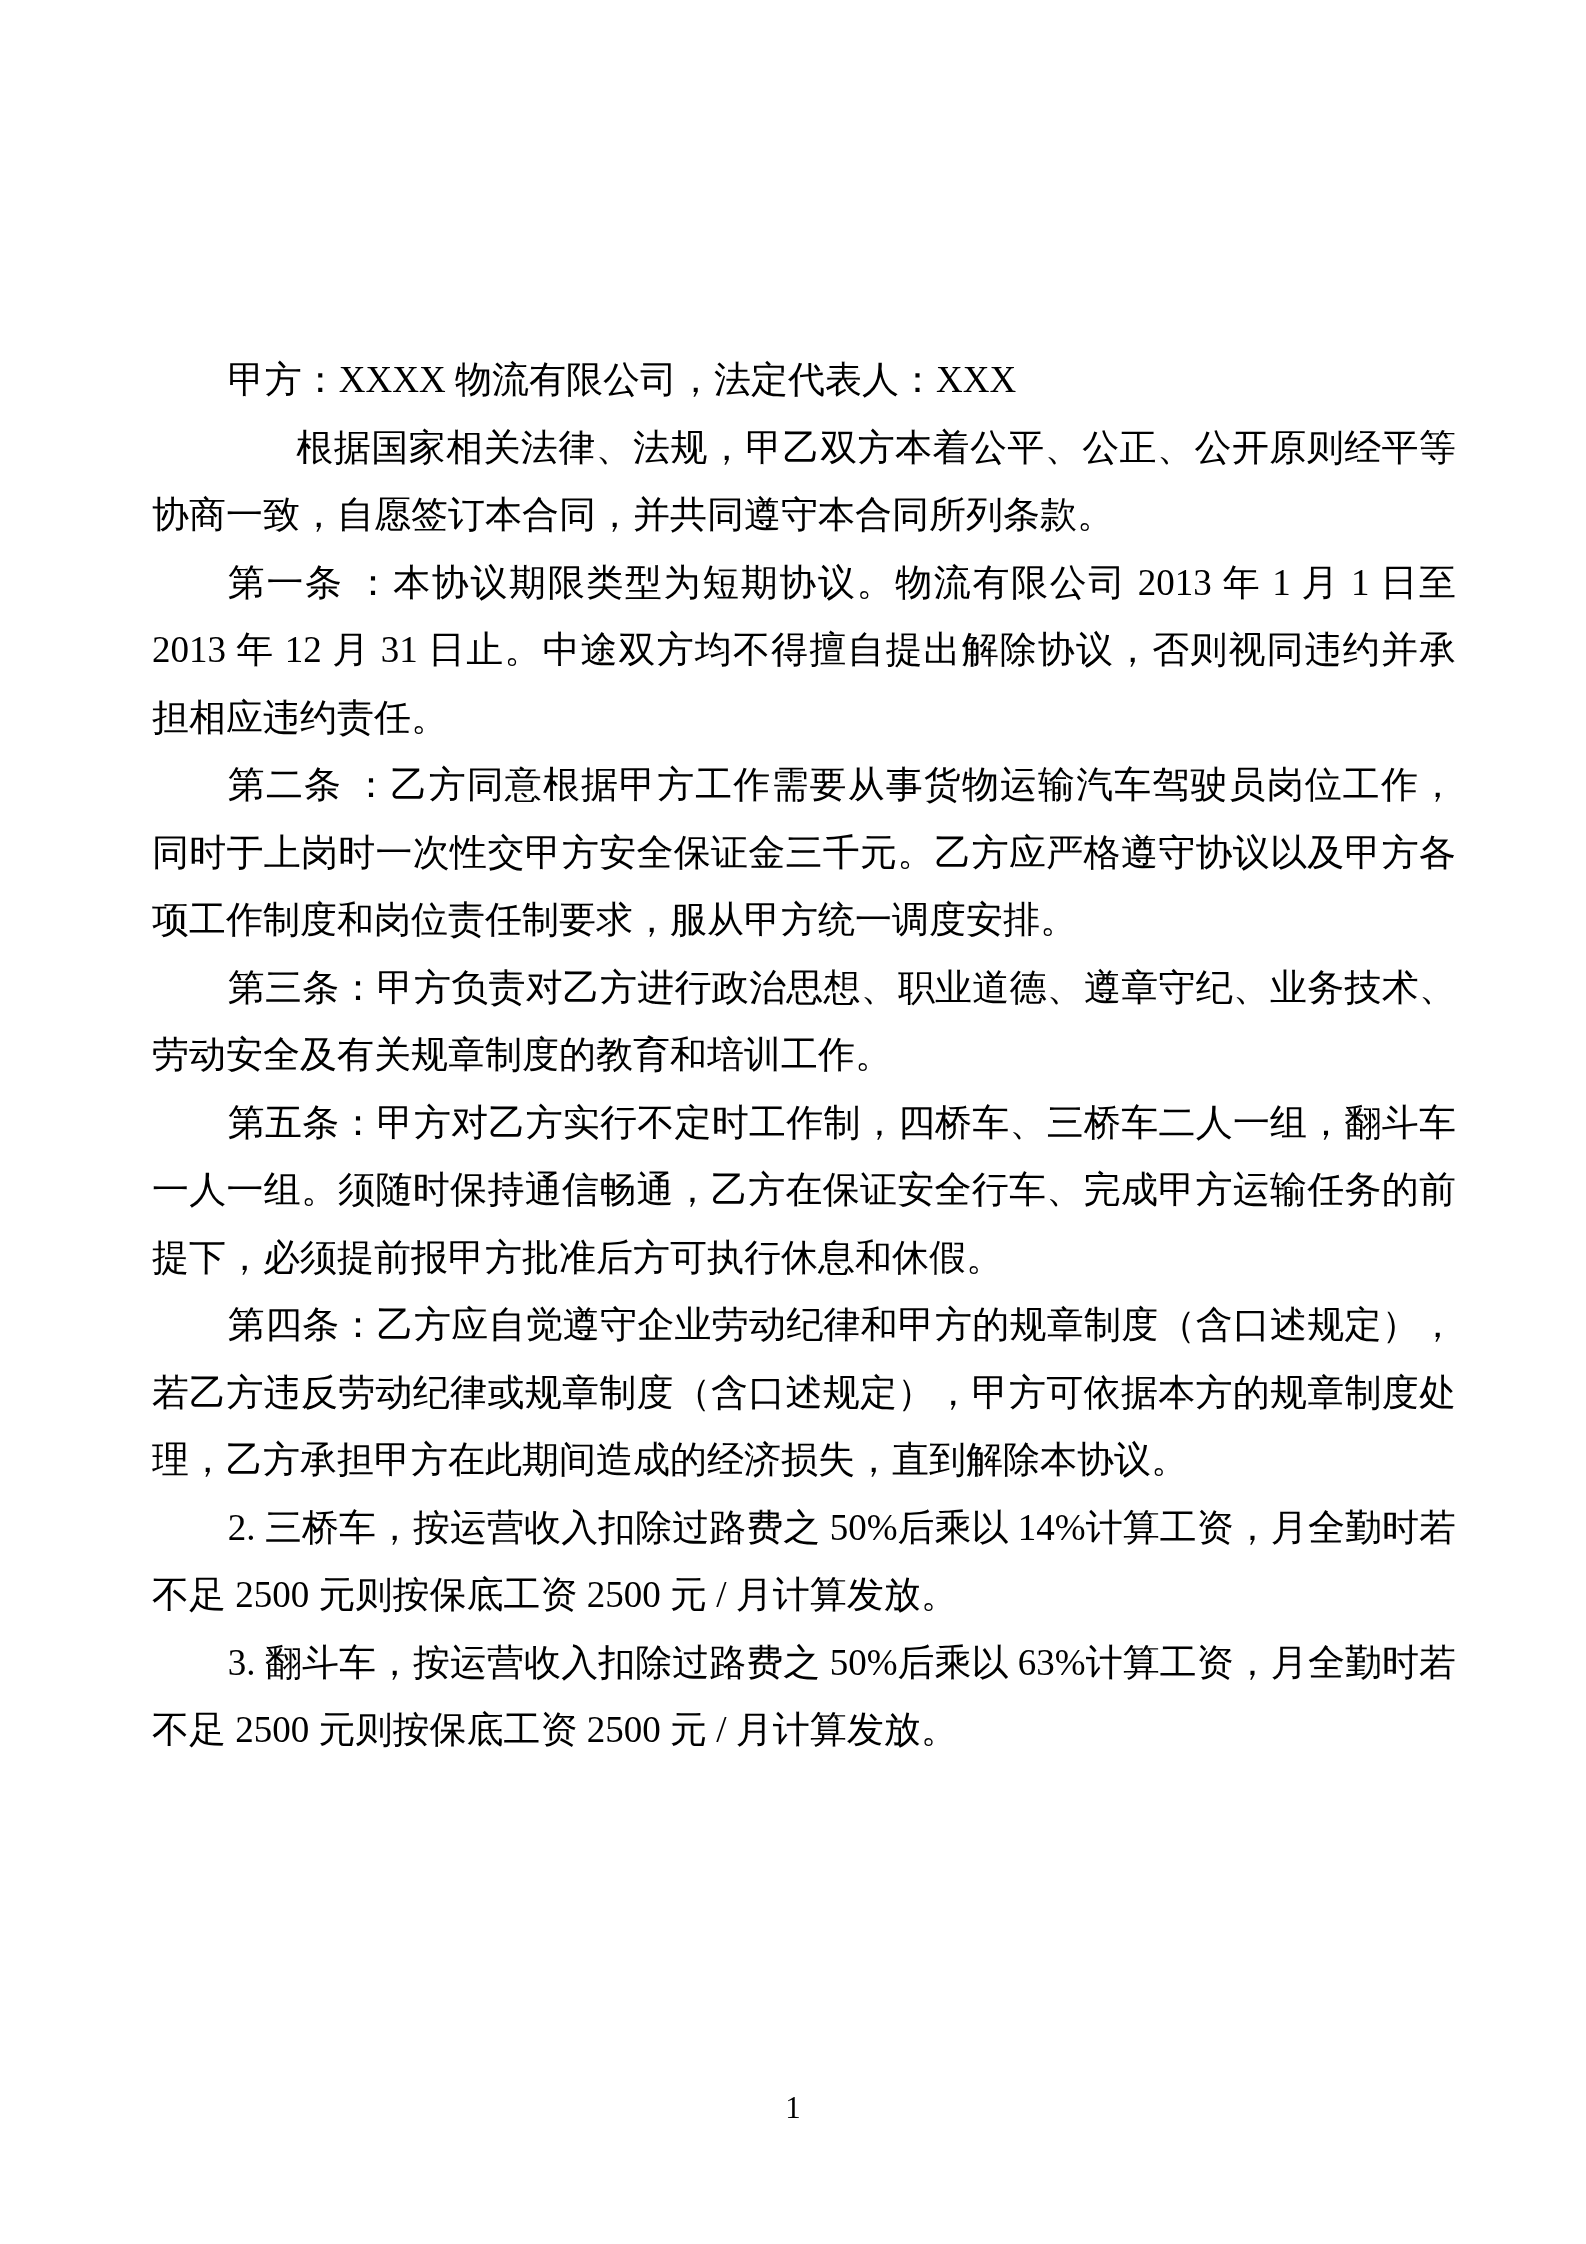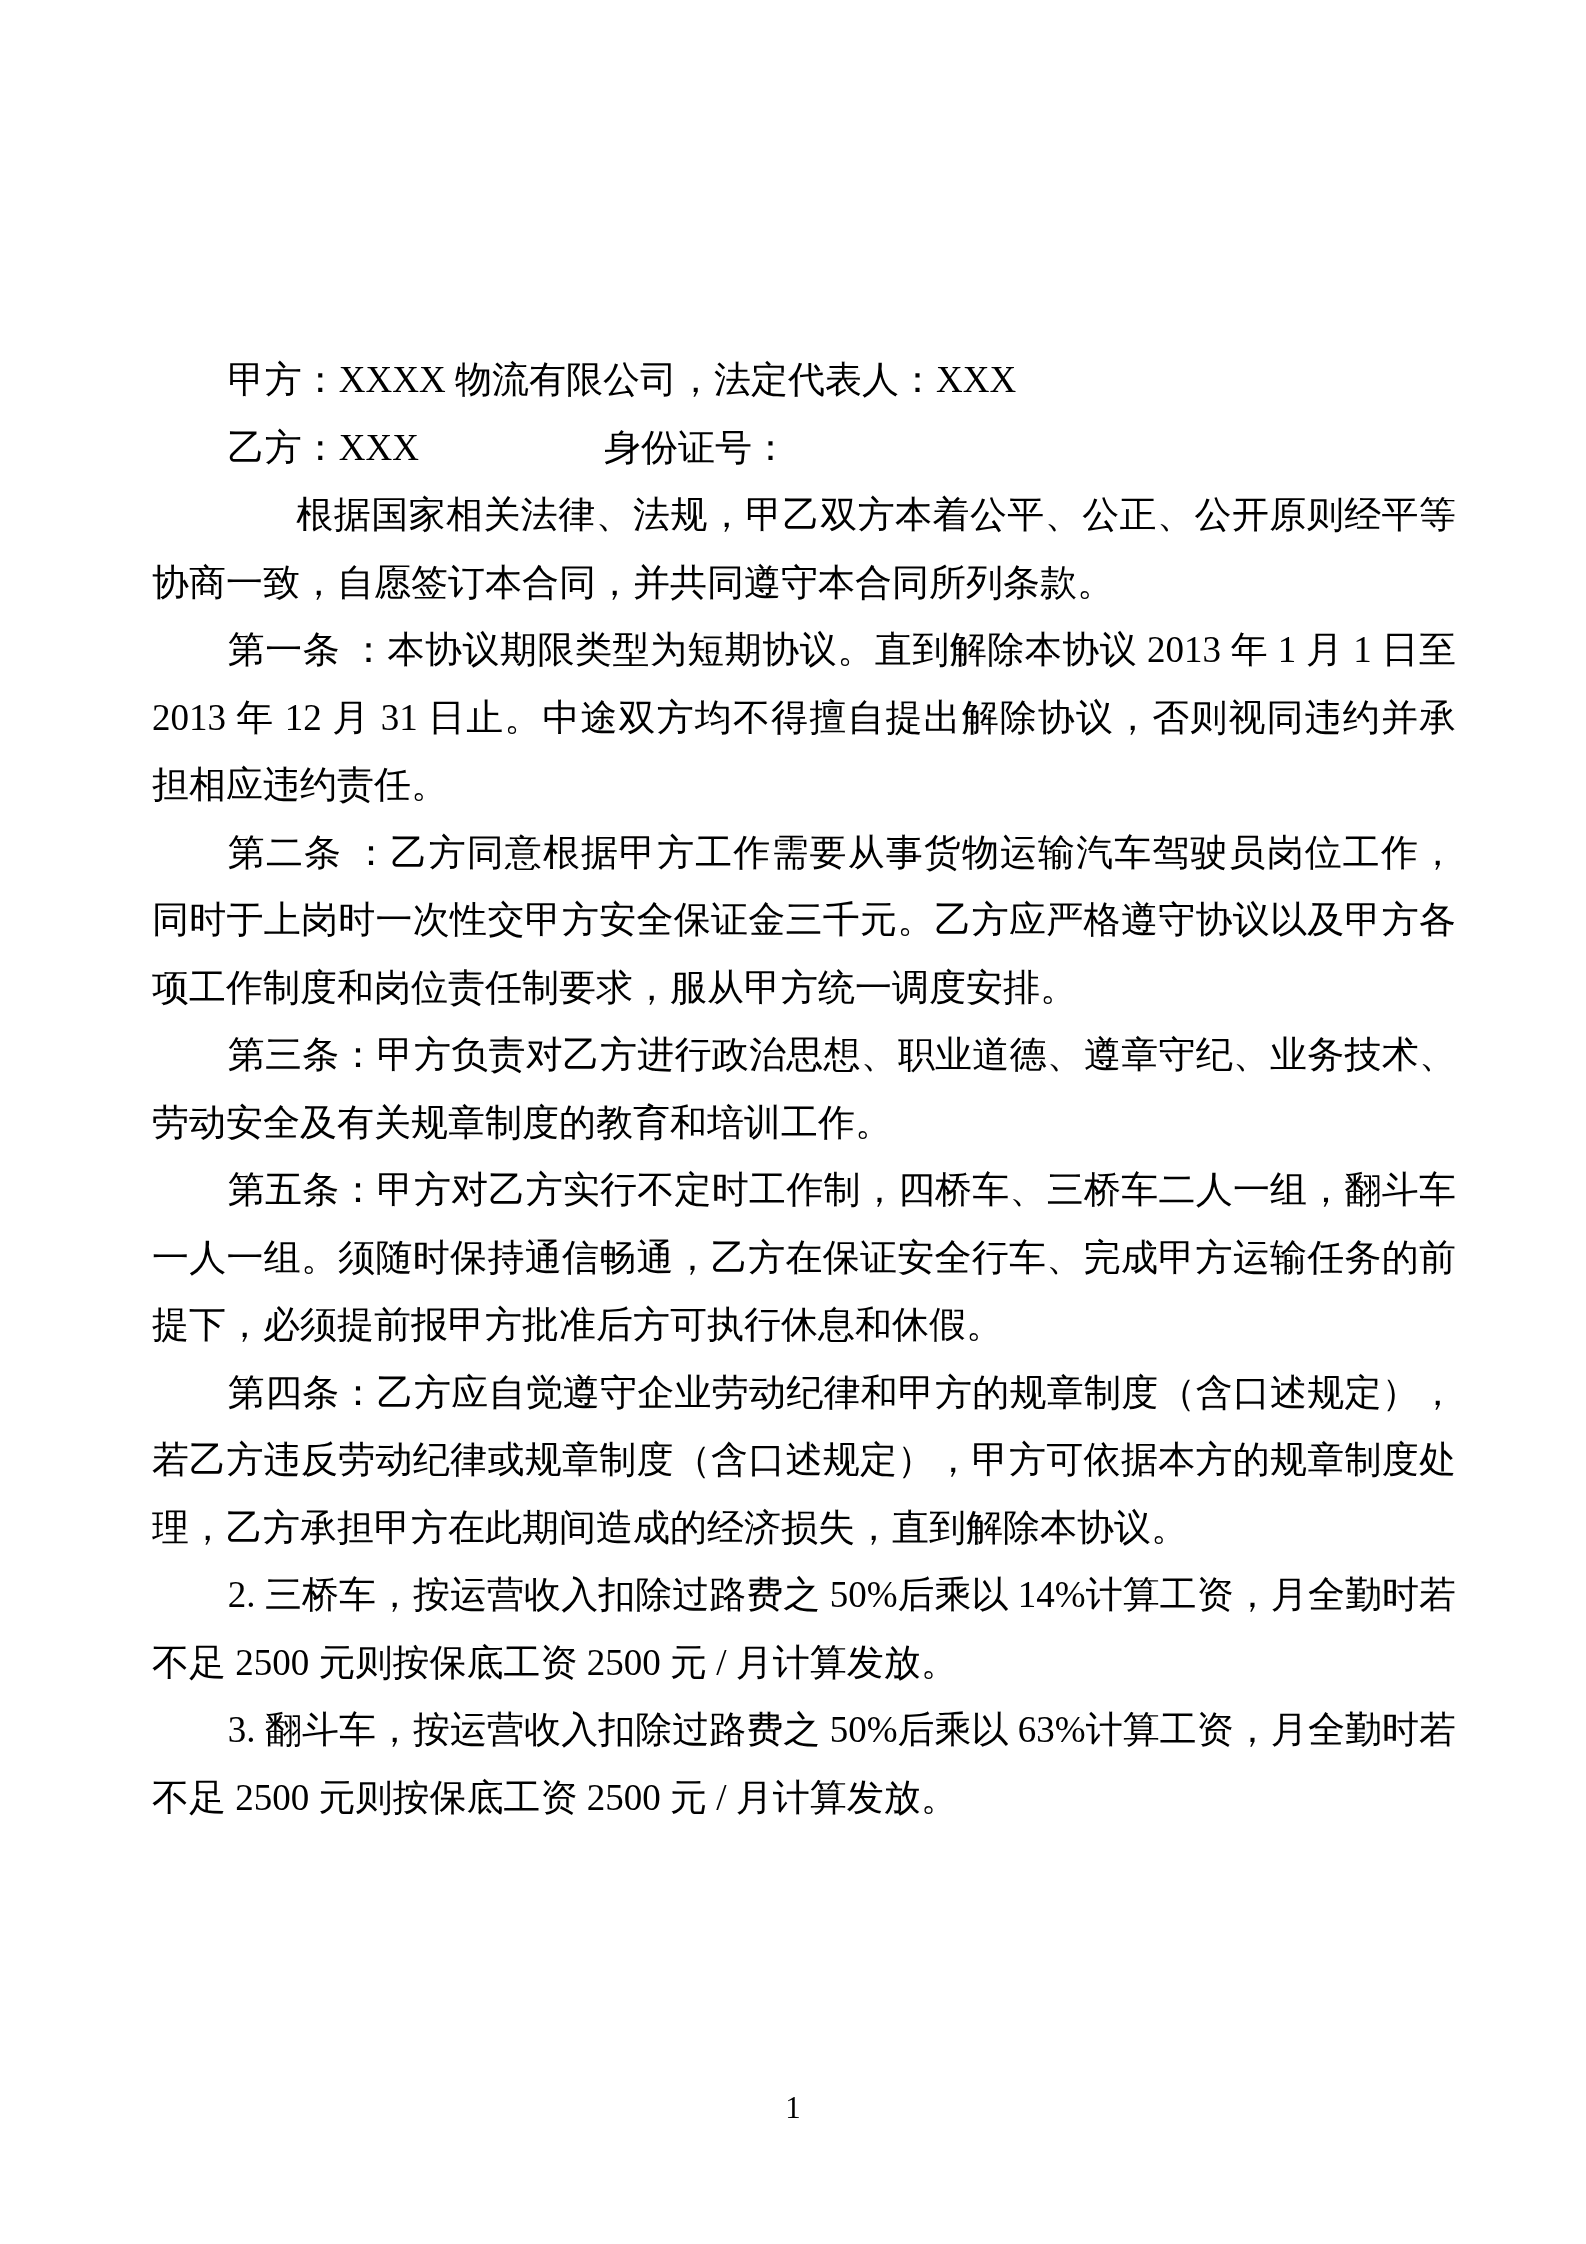--- a/index.html
+++ b/index.html
@@ -43,23 +43,22 @@
     font-size: 31px;
     line-height: 40px;
   }
 </style>
 </head>
 <body>
 
 <div class="page">
   <div class="doc-body">
       <p class="indent2"><span>甲方：XXXX 物流有限公司，法定代表人：XXX</span></p>
-      <p class="indent2"><span>乙方：XXX　　　　　身份证号：</span></p>
       <p class="indent4"><span class="seg-b">根据国家相关法律、法规，甲乙双方本着公平、公正、公开原则经平等协商一致，自愿签订本合同，并共同遵守本合同所列条款。</span></p>
-      <p class="indent2"><span class="seg-b">第一条</span><span> ：本协议期限类型为短期协议。直到解除本协议 </span><span class="seg-b">2013 年 1 月 1 日至 2013 年 12 月 31</span><span> 日止。中途双方均不得擅自提出解除协议，否则视同违约并承担相应违约责任。</span></p>
+      <p class="indent2"><span class="seg-b">第一条</span><span> ：本协议期限类型为短期协议。物流有限公司 </span><span class="seg-b">2013 年 1 月 1 日至 2013 年 12 月 31</span><span> 日止。中途双方均不得擅自提出解除协议，否则视同违约并承担相应违约责任。</span></p>
       <p class="indent2"><span class="seg-b">第二条</span><span> ：乙方同意根据甲方工作需要从事货物运输汽车驾驶员岗位工作，同时于上岗时一次性交甲方安全保证金三千元。乙方应严格遵守协议以及甲方各项工作制度和岗位责任制要求，服从甲方统一调度安排。</span></p>
       <p class="indent2"><span class="seg-b">第三条：</span><span>甲方负责对乙方进行政治思想、职业道德、遵章守纪、业务技术、劳动安全及有关规章制度的教育和培训工作。</span></p>
       <p class="indent2"><span class="seg-b">第五条：</span><span>甲方对乙方实行不定时工作制，四桥车、三桥车二人一组，翻斗车一人一组。须随时保持通信畅通，乙方在保证安全行车、完成甲方运输任务的前提下，必须提前报甲方批准后方可执行休息和休假。</span></p>
       <p class="indent2"><span class="seg-b">第四条：</span><span>乙方应自觉遵守企业劳动纪律和甲方的规章制度（含口述规定），若乙方违反劳动纪律或规章制度（含口述规定），甲方可依据本方的规章制度处理，乙方承担甲方在此期间造成的经济损失，直到解除本协议。</span></p>
       <p class="indent2"><span>2. 三桥车，按运营收入扣除过路费之 50%后乘以 14%计算工资，月全勤时若不足 2500 元则按保底工资 2500 元 / 月计算发放。</span></p>
       <p class="indent2"><span>3. 翻斗车，按运营收入扣除过路费之 50%后乘以 63%计算工资，月全勤时若不足 2500 元则按保底工资 2500 元 / 月计算发放。</span></p>
     </div>
   <div class="page-footer">1</div>
 </div>
 

